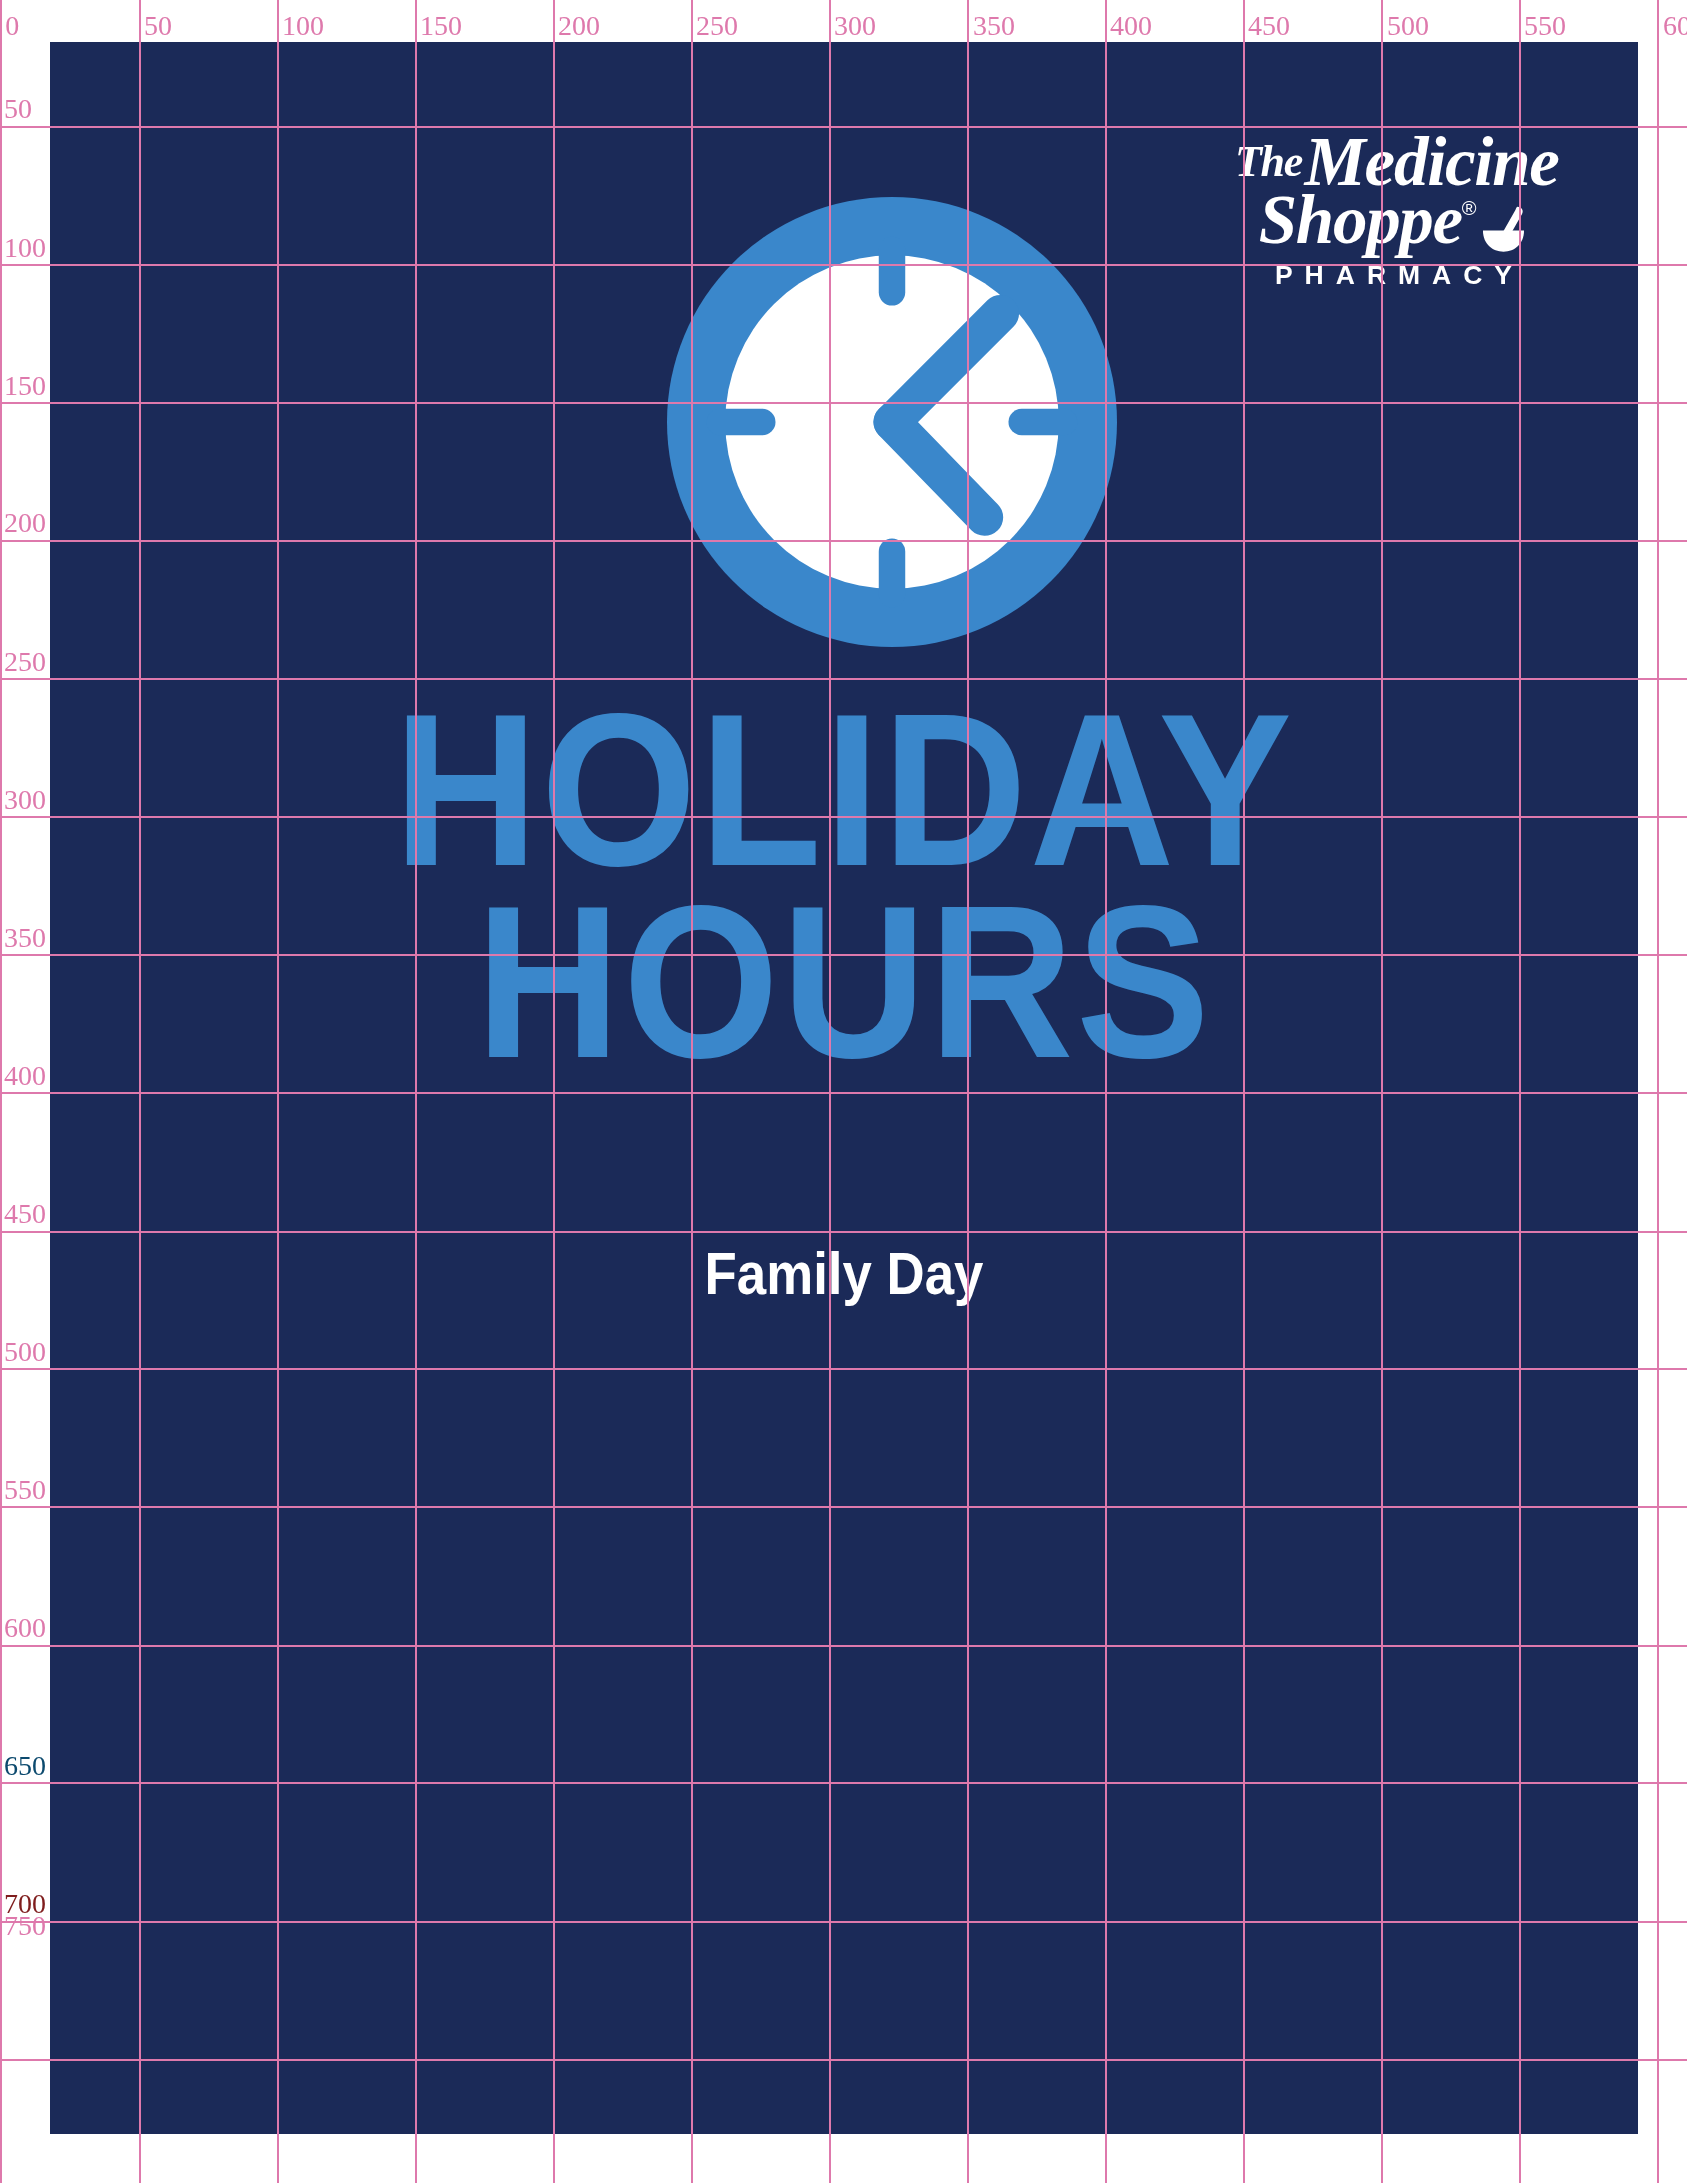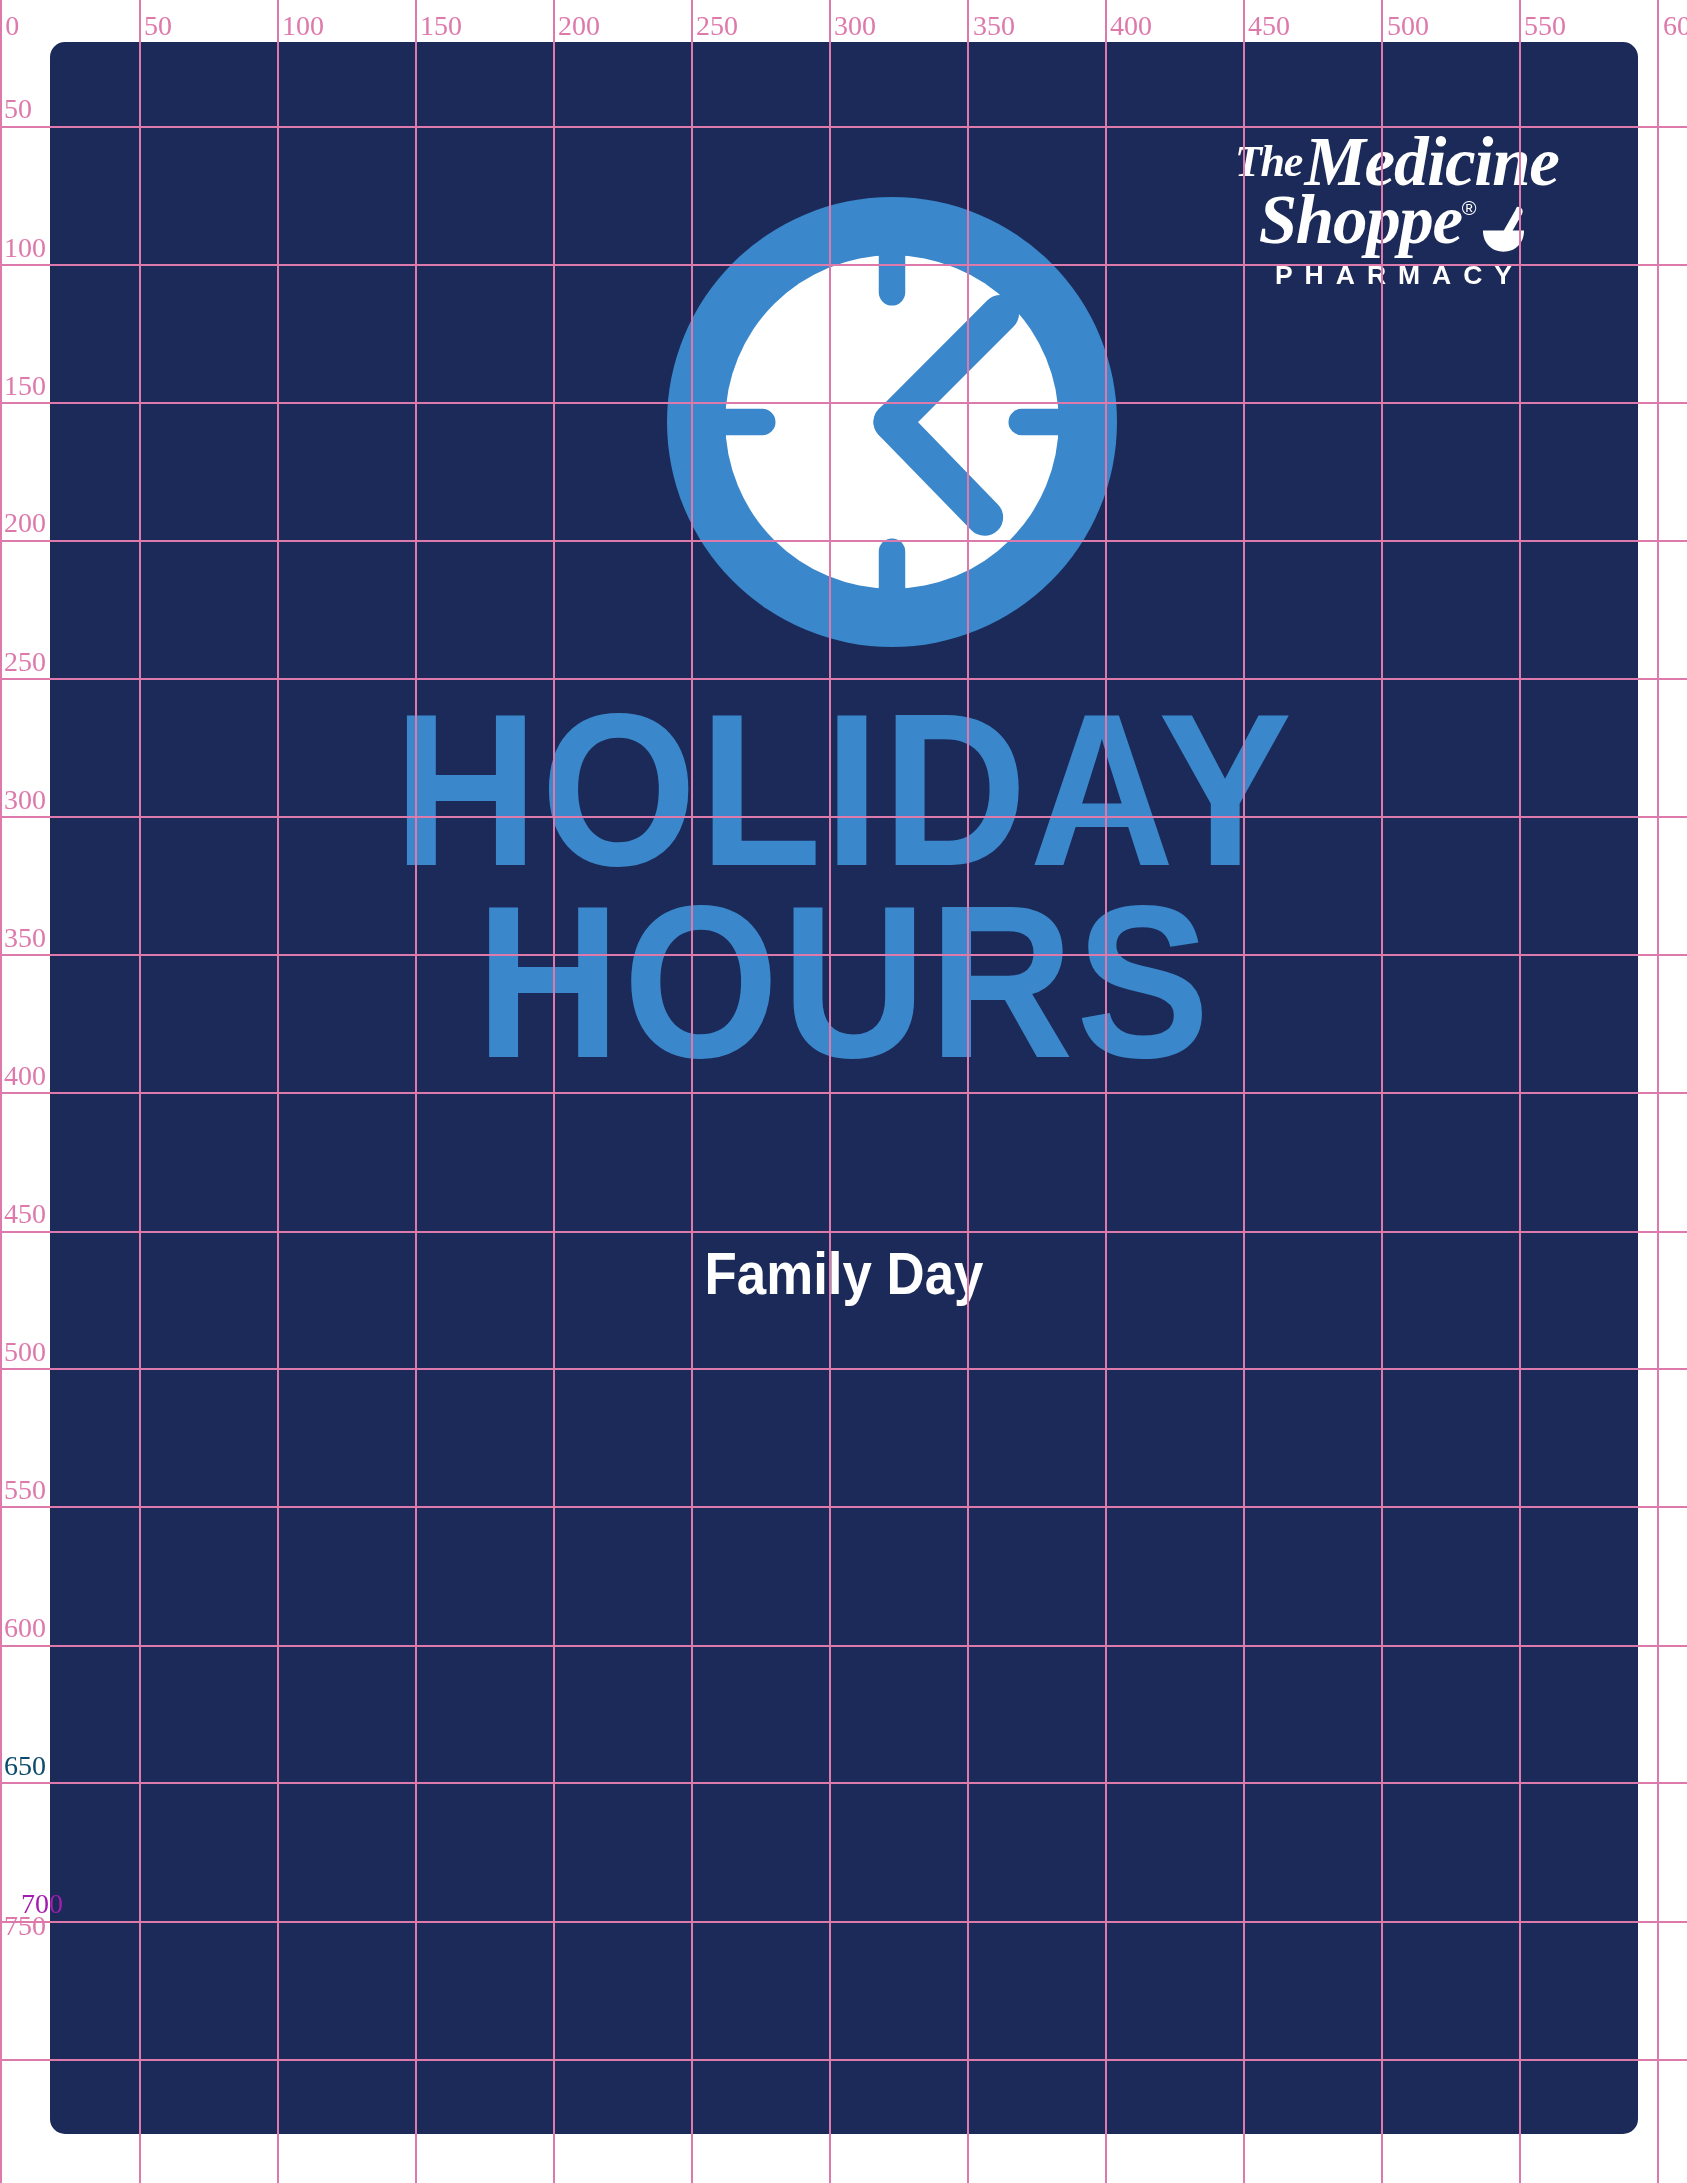--- a/index.html
+++ b/index.html
@@ -22,21 +22,20 @@
 
   
   #poster {
     position: absolute;
     left: 50px;
     top: 42px;
     width: 1588px;
     height: 2092px;
     background: #1b2a58;
     overflow: hidden;
-    border-radius: 15px;
   }
 
   
   #logo {
     position: absolute;
     left: 1125px;
     top: 86px;
     width: 437px;
     text-align: center;
     color: #ffffff;
@@ -306,19 +305,19 @@
       <div class="tick-label tick-label-y" style="top: 1200px; color: rgb(222, 121, 172);">450</div>
       <div class="gridline-h" style="top: 1368px; background: rgb(222, 121, 172);"></div>
       <div class="tick-label tick-label-y" style="top: 1338px; color: rgb(222, 121, 172);">500</div>
       <div class="gridline-h" style="top: 1506px; background: rgb(222, 121, 172);"></div>
       <div class="tick-label tick-label-y" style="top: 1476px; color: rgb(222, 121, 172);">550</div>
       <div class="gridline-h" style="top: 1645px; background: rgb(222, 121, 172);"></div>
       <div class="tick-label tick-label-y" style="top: 1614px; color: rgb(222, 121, 172);">600</div>
       <div class="gridline-h" style="top: 1782px; background: rgb(222, 121, 172);"></div>
       <div class="tick-label tick-label-y" style="top: 1752px; color: #0c4a6e;">650</div>
       <div class="gridline-h" style="top: 1921px; background: rgb(222, 121, 172);"></div>
-      <div class="tick-label tick-label-y" style="top: 1890px; color: #a21caf; margin-left: 17px;">700</div>
+      <div class="tick-label tick-label-y" style="top: 1890px; color: #7f1d1d;">700</div>
       <div class="gridline-h" style="top: 2059px; background: rgb(222, 121, 172);"></div>
       <div class="tick-label tick-label-y" style="top: 1912px; color: rgb(222, 121, 172); text-align: right;">750</div>
     </div>
 
 </div>
 
 
 </body></html>

